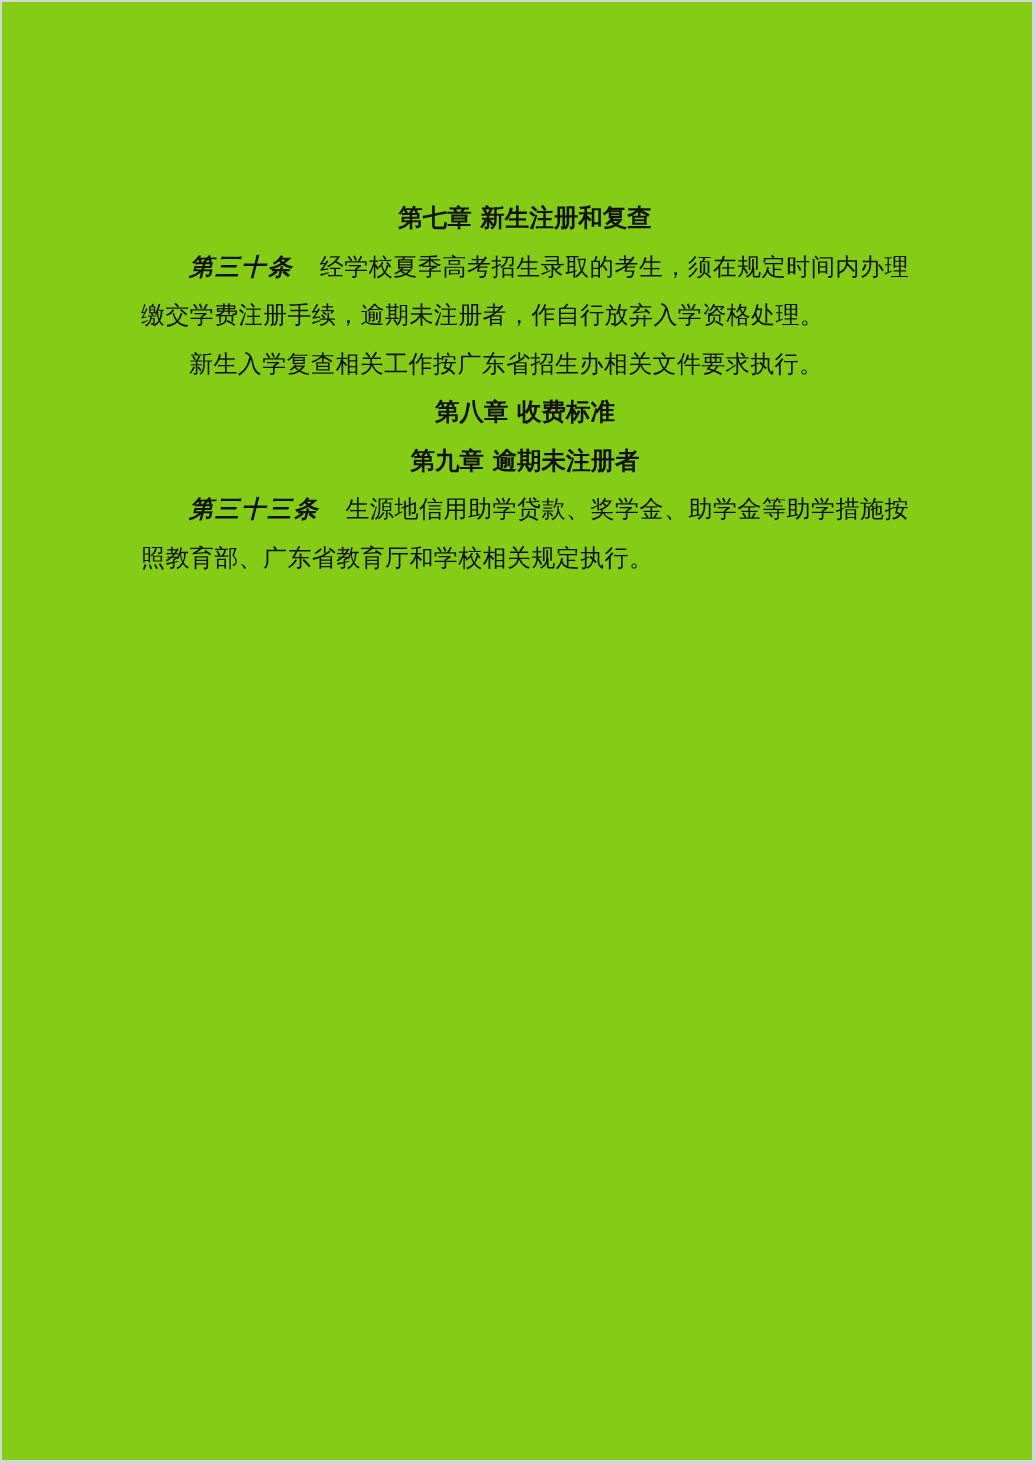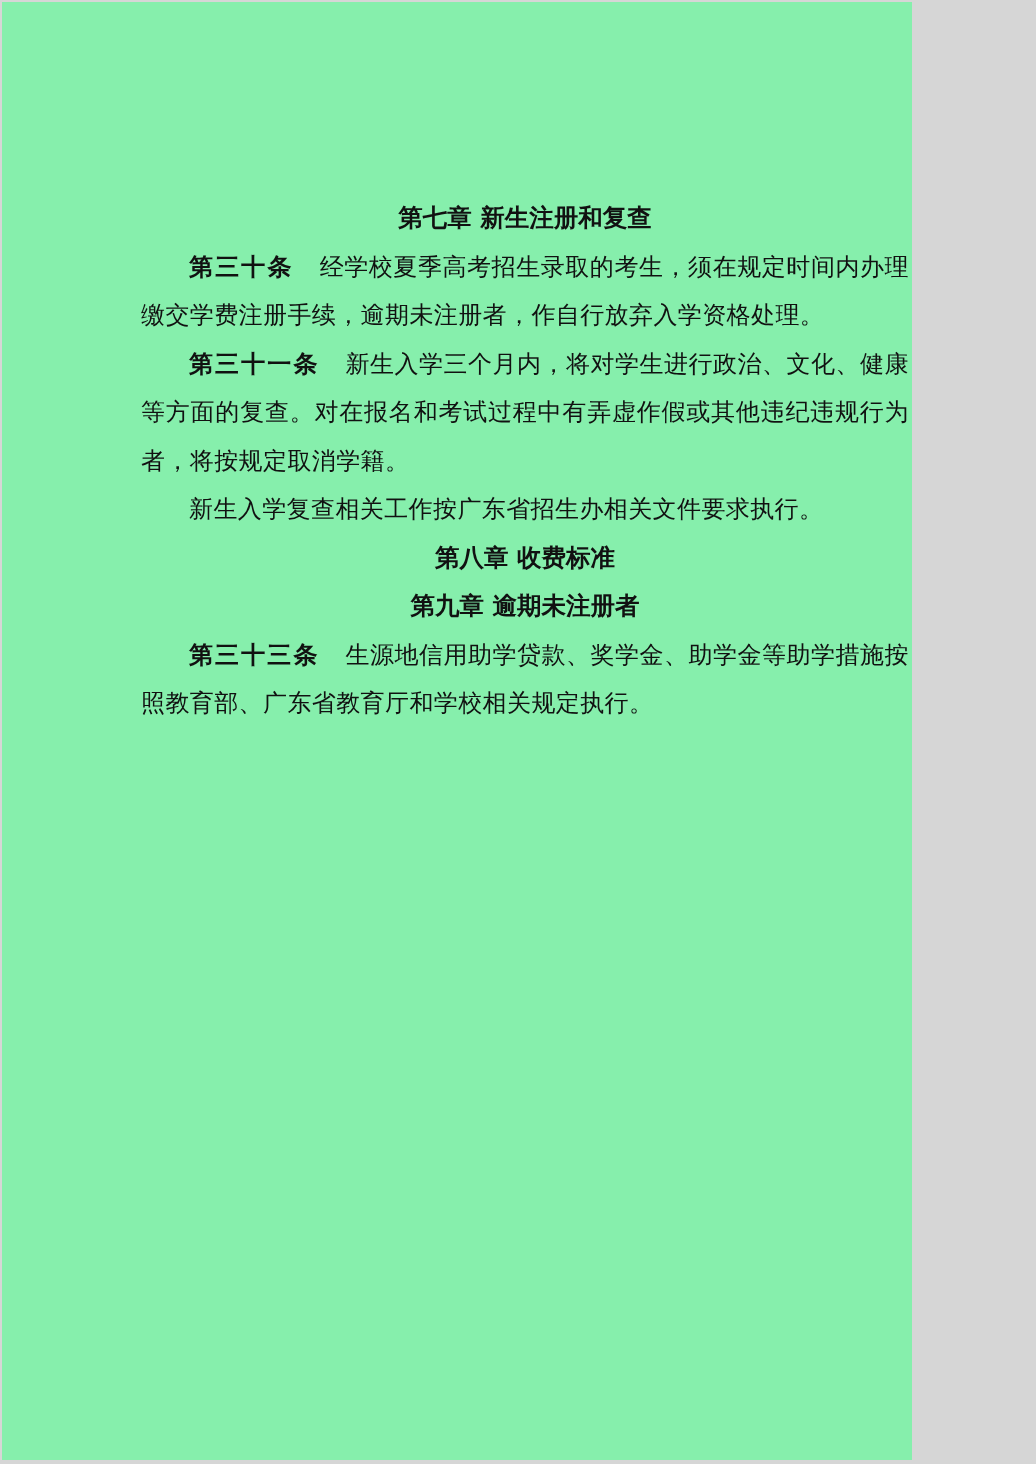--- a/index.html
+++ b/index.html
@@ -1,51 +1,50 @@
 <!DOCTYPE html>
 <html><head>
 <meta charset="utf-8">
 <style>
   html, body { margin:0; padding:0; }
   body { width:1036px; height:1464px; background:#d6d6d6; position:relative; overflow:hidden; }
   .page {
-    position:absolute; left:2px; top:2px; width:910px; height:1458px;
-    background:#86efac;
+    position:absolute; left:2px; top:2px; width:1030px; height:1458px;
+    background:#84cc16;
   }
   .content {
     position:absolute; left:139px; top:192px; width:768px;
     font-family: "DejaVu Serif", "Liberation Serif", serif;
     color:#111;
     font-size:24px;
     line-height:48.5px;
   }
   .chapter {
     text-align:center; font-family:"DejaVu Sans","Liberation Sans",sans-serif;
     font-weight:bold; font-size:24.5px; letter-spacing:0px;
     height:48.5px;
   }
   .para {
     text-indent:2em; text-align:justify; text-align-last:left;
     letter-spacing:0.4px;
     margin:0;
   }
   .article {
     font-family:"DejaVu Sans","Liberation Sans",sans-serif; font-weight:bold;
-    letter-spacing:2px; margin-right:26px;
+    letter-spacing:2px; margin-right:26px;font-style:italic;
   }
 </style>
 </head>
 <body>
 
 <div class="page">
   <div class="content">
 
     <div class="chapter">第七章 新生注册和复查</div>
     <p class="para"><span class="article">第三十条</span><span>经学校夏季高考招生录取的考生，须在规定时间内办理缴交学费注册手续，逾期未注册者，作自行放弃入学资格处理。</span></p>
-    <p class="para"><span class="article">第三十一条</span><span>新生入学三个月内，将对学生进行政治、文化、健康等方面的复查。对在报名和考试过程中有弄虚作假或其他违纪违规行为者，将按规定取消学籍。</span></p>
     <p class="para">新生入学复查相关工作按广东省招生办相关文件要求执行。</p>
 
     <div class="chapter">第八章 收费标准</div>
 
     <div class="chapter">第九章 逾期未注册者</div>
     <p class="para"><span class="article">第三十三条</span><span>生源地信用助学贷款、奖学金、助学金等助学措施按照教育部、广东省教育厅和学校相关规定执行。</span></p>
 
   </div>
 </div>
 

